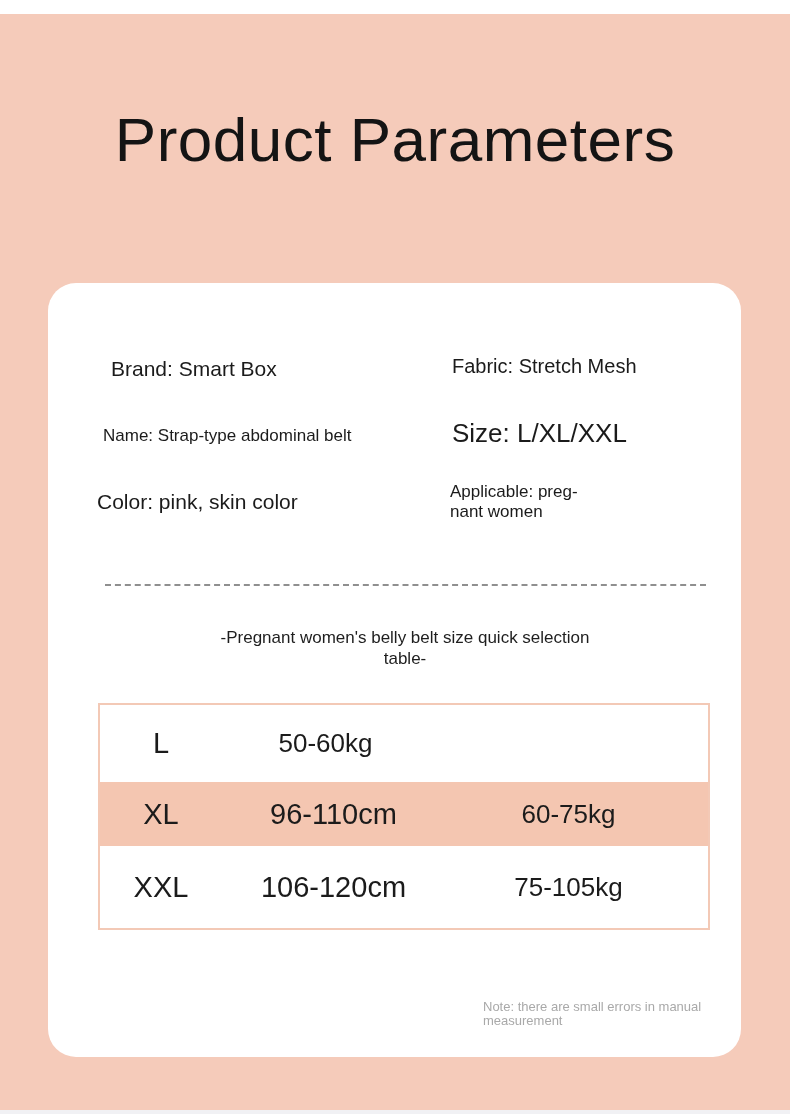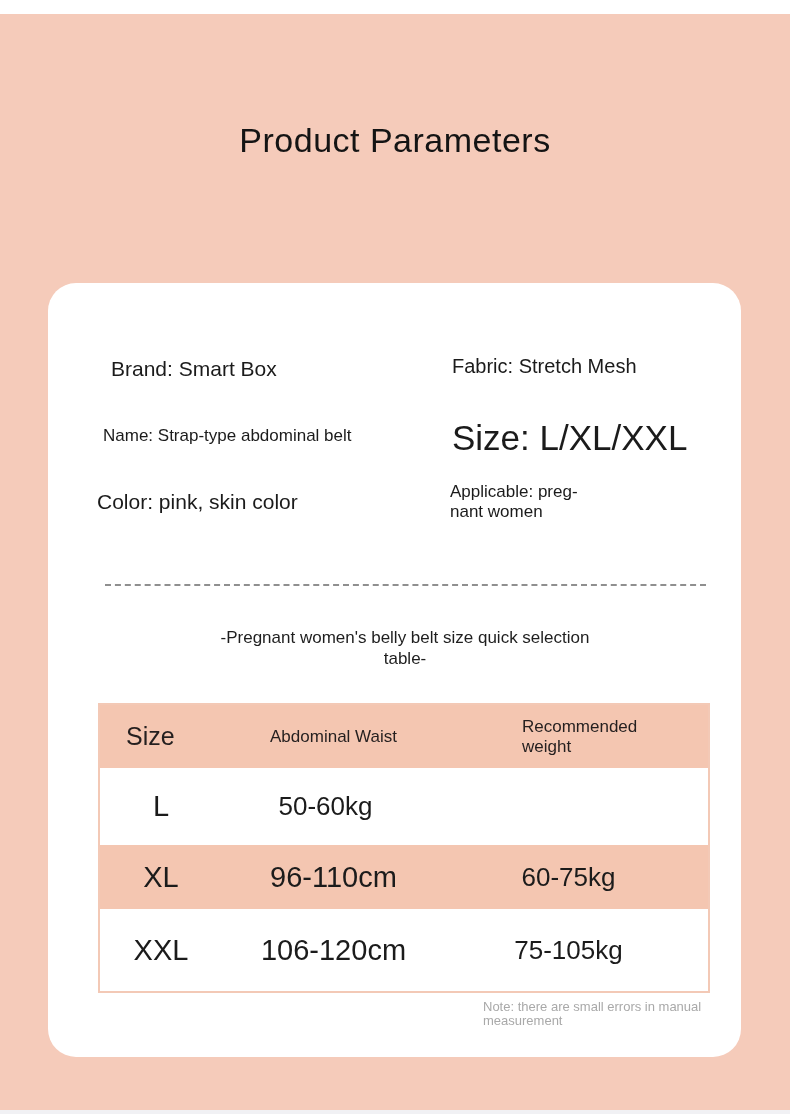--- a/index.html
+++ b/index.html
@@ -15,32 +15,32 @@
   html,body{margin:0;padding:0;}
   body{font-family:"Liberation Sans", sans-serif; color:var(--text); background:#ffffff;}
   #page{
     position:relative; width:790px; height:1114px; overflow:hidden;
     background:var(--background);
   }
   .top-strip{position:absolute; left:0; top:0; width:790px; height:14px; background:var(--top-strip);}
   .bottom-strip{position:absolute; left:0; bottom:0; width:790px; height:4px; background:var(--bottom-strip);}
   .page-title{
     position:absolute; left:0; top:115px; width:790px;
-    text-align:center; font-size:34px; line-height:50px; color:#141414;
+    text-align:center; font-size:62px; line-height:50px; color:#141414;
     letter-spacing:0.5px; white-space:nowrap;
   }
   .card{
     position:absolute; left:48px; top:283px; width:693px; height:774px;
     background:var(--card); border-radius:28px;
   }
   .spec{position:absolute; white-space:pre-line;}
   .spec-brand{left:55px; top:74px; font-size:21px;margin-left:8px;}
   .spec-fabric{left:404px; top:72px; font-size:20px;}
   .spec-name{left:55px; top:143px; font-size:17px;}
-  .spec-size{left:404px; top:135px; font-size:35px;}
+  .spec-size{left:404px; top:135px; font-size:26px;}
   .spec-color{left:49px; top:207px; font-size:21px;}
   .spec-applicable{left:402px; top:199px; font-size:17px; line-height:20px; width:190px;}
   .dashed-divider{
     position:absolute; left:57px; top:301px; width:601px; height:0;
     border-top:2px dashed #8f8f8f;
   }
   .table-caption{
     position:absolute; left:152px; top:344px; width:410px;
     font-size:17px; line-height:21px; color:#1e1e1e; white-space:pre-line;text-align:center;
   }
@@ -81,26 +81,20 @@
     <div class="spec spec-color">Color: pink, skin color</div>
     <div class="spec spec-applicable">Applicable: preg-
 nant women</div>
 
     <div class="dashed-divider"></div>
 
     <div class="table-caption">-Pregnant women's belly belt size quick selection
 table-</div>
 
     <div class="size-table">
-      <div class="t-row t-header">
-        <div class="cell th-size">Size</div>
-        <div class="cell th-waist">Abdominal Waist</div>
-        <div class="cell th-weight">Recommended
-weight</div>
-      </div>
       <div class="t-row row-l">
         <div class="cell td-size">L</div>
         <div class="cell td-weight">50-60kg</div>
       </div>
       <div class="t-row row-xl">
         <div class="cell td-size">XL</div>
         <div class="cell td-waist">96-110cm</div>
         <div class="cell td-weight">60-75kg</div>
       </div>
       <div class="t-row row-xxl">

